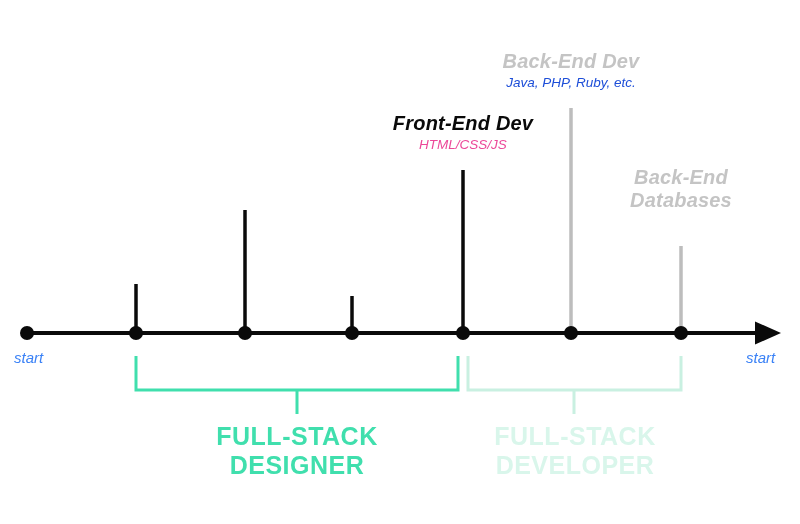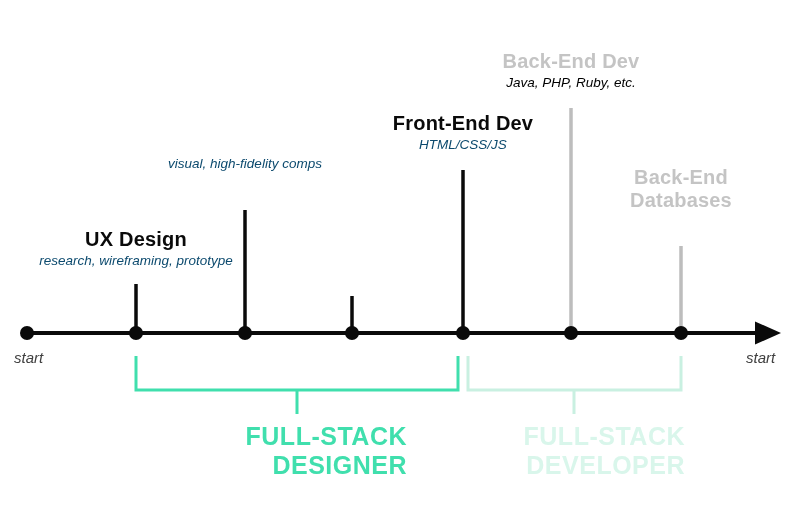--- a/index.html
+++ b/index.html
@@ -24,46 +24,47 @@
     position: absolute;
     text-align: center;
   }
   .m-title {
     font-weight: bold;
     font-size: 20px;
     line-height: 23px;
     color: #0a0a0a;
     letter-spacing: 0.2px;
     white-space: pre-line;
+    font-style: italic;
   }
   .m-sub {
     font-style: italic;
     font-size: 13.5px;
     line-height: 16.5px;
-    color: #0c4a6e;
+    color: #ec4899;
     margin-top: 2px;
     white-space: pre-line;
   }
   .milestone.gray .m-title { color: #c4c4c4; }
-  .milestone.gray .m-sub   { color: #000000; }
+  .milestone.gray .m-sub   { color: #1d4ed8; }
 
   .endpoint {
     position: absolute;
     font-style: italic;
     font-size: 15px;
-    color: #404040;
+    color: #3b82f6;
   }
   .bracket-label {
     position: absolute;
     width: 220px;
     font-weight: bold;
     font-size: 25px;
     line-height: 29px;
     letter-spacing: 0.5px;
-    text-align: right;
+    text-align: center;
     white-space: pre-line;
   }
   .bracket-label.designer  { color: #40dfad; }
   .bracket-label.developer { color: #d9f6eb; }
 
   .tick-black { stroke: #0a0a0a; stroke-width: 3.5; }
   .tick-gray  { stroke: #bdbdbd; stroke-width: 3.5; }
   .axis-line  { stroke: #0a0a0a; stroke-width: 4; }
   .dot        { fill: #0a0a0a; }
   .bracket    { fill: none; stroke-width: 3; }
@@ -90,27 +91,22 @@
     <circle cx="245" cy="333" r="7" class="dot"></circle>
     <circle cx="352" cy="333" r="7" class="dot"></circle>
     <circle cx="463" cy="333" r="7" class="dot"></circle>
     <circle cx="571" cy="333" r="7" class="dot"></circle>
     <circle cx="681" cy="333" r="7" class="dot"></circle>
 
     <path d="M136,356 V390 H458 V356 M297,390 V414" class="bracket" stroke="#40dfad"></path>
     <path d="M468,356 V390 H681 V356 M574,390 V414" class="bracket" stroke="#c9f0e1"></path>
   </svg>
 
-  <div class="milestone" style="left:16px; top:228px; width:240px;">
-    <div class="m-title">UX Design</div>
-    <div class="m-sub">research, wireframing, prototype</div>
-  </div>
 
   <div class="milestone" style="left:135px; top:154px; width:220px;">
-    <div class="m-sub">visual, high-fidelity comps</div>
   </div>
 
   <div class="milestone" style="left:252px; top:206px; width:200px;">
   </div>
 
   <div class="milestone" style="left:363px; top:112px; width:200px;">
     <div class="m-title">Front-End Dev</div>
     <div class="m-sub">HTML/CSS/JS</div>
   </div>
 

